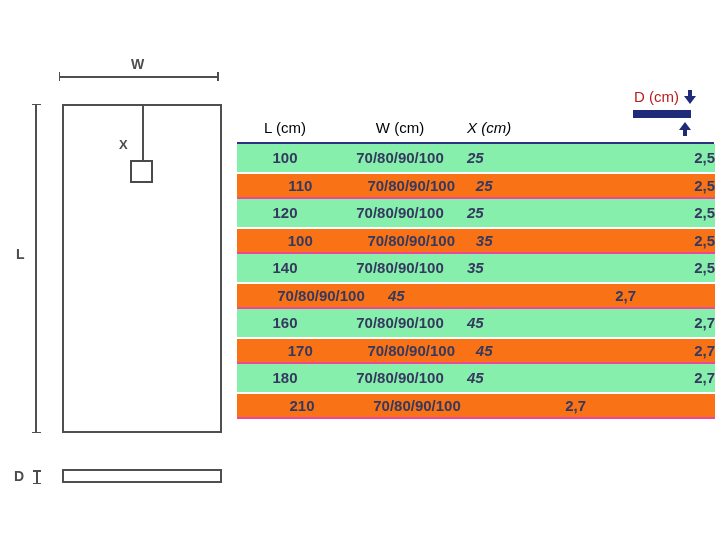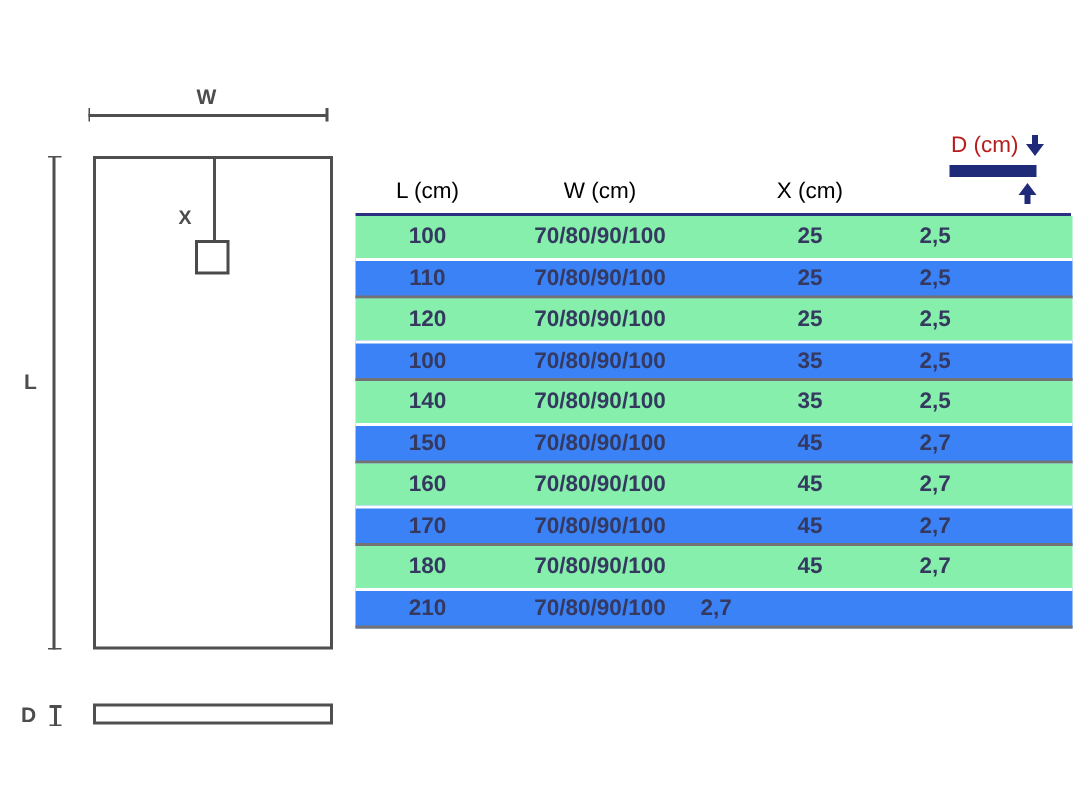--- a/index.html
+++ b/index.html
@@ -38,37 +38,37 @@
   #depth-marker{position:absolute;left:33px;top:470px;width:8px;height:14px;}
   #depth-marker .bar-h{position:absolute;left:0;width:8px;height:1.5px;background:#4d4d4d;}
   #depth-marker .bar-v{position:absolute;left:3.25px;top:0;width:1.5px;height:14px;background:#4d4d4d;}
   
   .thead{
     position:absolute;left:237px;top:112px;width:478px;height:30px;
     display:flex;align-items:center;color:#000000;font-size:15px;font-weight:500;
   }
   .c1{width:96px;text-align:center;}
   .c2{width:134px;text-align:center;}
-  .c3{width:146px;text-align:center;}
-  .c4{width:102px;text-align:left;}
+  .c3{width:146px;text-align:left;font-style:italic;}
+  .c4{width:102px;text-align:right;}
   #header-underline{position:absolute;left:237px;top:141.5px;width:477px;height:2.5px;background:#2b3380;}
   #d-header{position:absolute;left:600px;top:88px;width:100px;height:54px;color:#b91c1c;font-size:15px;font-weight:500;}
   #d-header .lblrow{position:absolute;left:0;top:0;width:96px;display:flex;justify-content:flex-end;align-items:center;gap:5px;}
   #depth-bar{position:absolute;left:33px;top:22px;width:58px;height:8px;background:#1f2a78;}
   .nav-arrow{width:12px;height:14px;display:flex;flex-direction:column;align-items:center;}
   .nav-arrow .stem{width:4px;height:6px;background:#1f2a78;}
   .nav-arrow .head-down{width:0;height:0;border-left:6px solid transparent;border-right:6px solid transparent;border-top:8px solid #1f2a78;}
   .nav-arrow .head-up{width:0;height:0;border-left:6px solid transparent;border-right:6px solid transparent;border-bottom:8px solid #1f2a78;}
   #arrow-up-wrap{position:absolute;left:79px;top:34px;}
   .tbody{position:absolute;left:237px;top:144px;width:478px;}
   .trow{
     display:flex;align-items:center;height:27.5px;box-sizing:border-box;
     color:#35395f;font-size:15px;font-weight:600;background:#86efac;
   }
-  .trow.hl{background:#3b82f6;border-top:2px solid #ffffff;border-bottom:2px solid #737373;}
+  .trow.hl{background:#f97316;border-top:2px solid #ffffff;border-bottom:2px solid #ec4899;padding-left:17px;}
 </style>
 </head>
 <body>
 
 <div id="stage">
 
   <div>
     <span class="dg-label" style="left:131px;top:56px;">W</span>
     <div class="dg" id="w-line"></div>
     <div class="dg" id="w-tick-left"></div>
@@ -148,21 +148,20 @@
     <div class="c3">35</div>
     <div class="c4">2,5</div>
   </div>
         <div class="trow">
     <div class="c1">140</div>
     <div class="c2">70/80/90/100</div>
     <div class="c3">35</div>
     <div class="c4">2,5</div>
   </div>
         <div class="trow hl">
-    <div class="c1">150</div>
     <div class="c2">70/80/90/100</div>
     <div class="c3">45</div>
     <div class="c4">2,7</div>
   </div>
         <div class="trow">
     <div class="c1">160</div>
     <div class="c2">70/80/90/100</div>
     <div class="c3">45</div>
     <div class="c4">2,7</div>
   </div>

